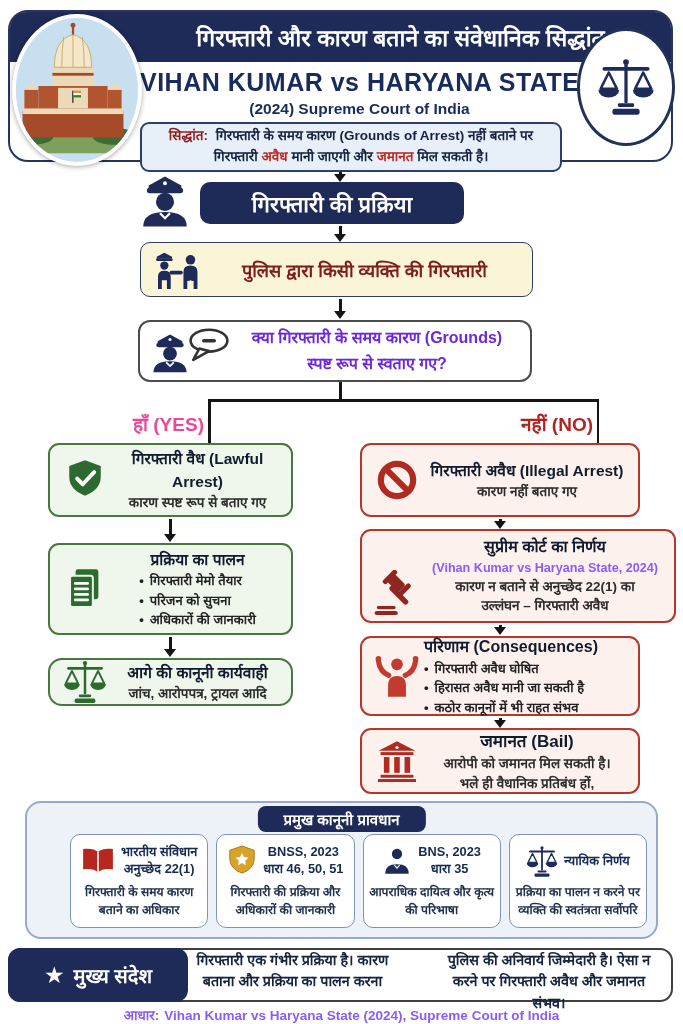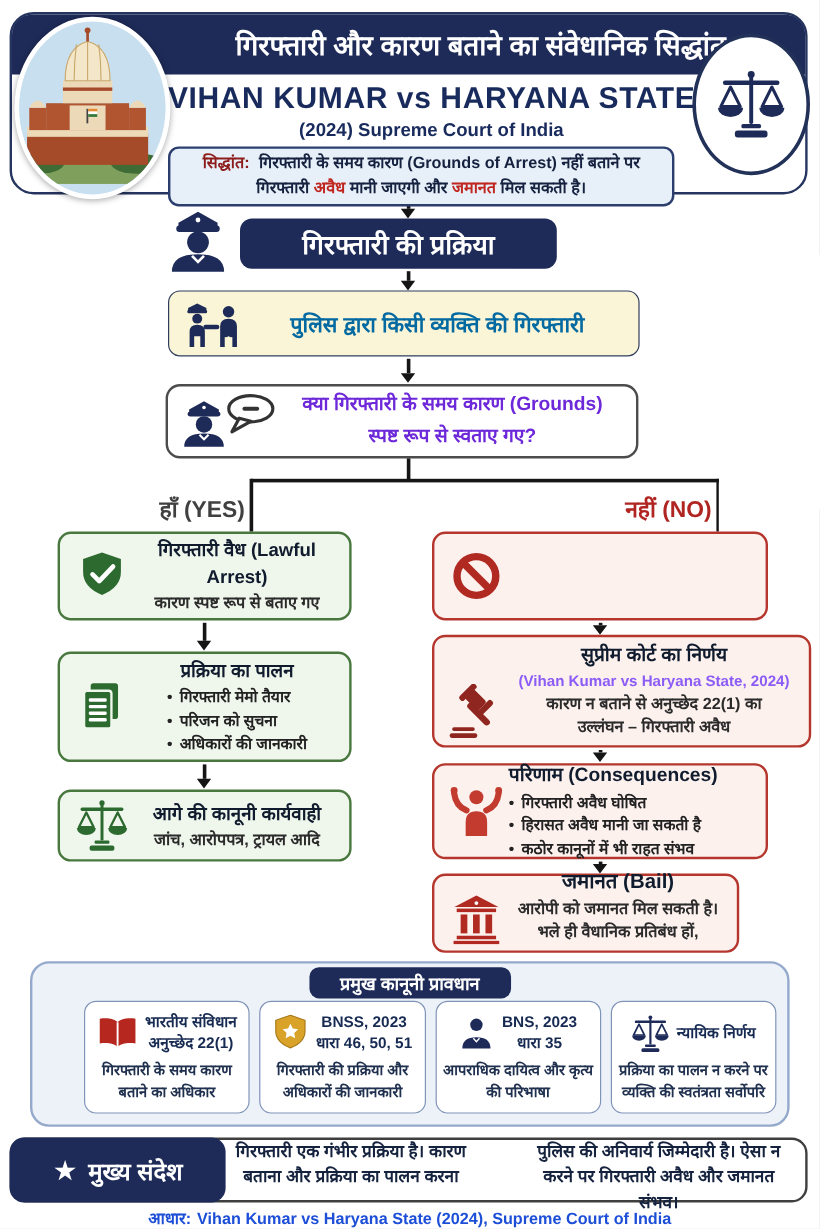--- a/index.html
+++ b/index.html
@@ -30,21 +30,21 @@
   .vline{position:absolute;width:2.5px;background:#151515;}
   .varrow{position:absolute;width:2.5px;background:#151515;}
   .varrow::after{content:"";position:absolute;left:-5.2px;bottom:-8px;border-left:6.4px solid transparent;
     border-right:6.4px solid transparent;border-top:8px solid #151515;}
   .hline{position:absolute;height:2.5px;background:#151515;}
   
   .pill{position:absolute;left:200px;top:182px;width:264px;height:42px;background:#1e2b58;border-radius:10px;
     color:#fff;font-size:22px;font-weight:700;display:flex;align-items:center;justify-content:center;}
   .event-box{position:absolute;left:140px;top:242px;width:393px;height:55px;background:#fbf5d8;
     border:1.5px solid #2f3d5e;border-radius:10px;box-sizing:border-box;display:flex;align-items:center;padding:2px 10px;}
-  .event-box .txt{flex:1;text-align:center;font-size:18px;font-weight:700;color:#0369a1;}
+  .event-box .txt{flex:1;text-align:center;font-size:18px;font-weight:700;color:#7f1d1d;}
   .question-box{position:absolute;left:138px;top:320px;width:394px;height:62px;background:#fff;
     border:2px solid #4c4c4c;border-radius:12px;box-sizing:border-box;display:flex;align-items:center;padding:2px 8px;}
   .question-box .txt{flex:1;text-align:center;font-size:16px;font-weight:700;color:#6d28d9;line-height:1.6;}
   .qicon{position:relative;width:84px;height:52px;flex:0 0 84px;}
   .branch-label{position:absolute;font-size:19px;font-weight:800;background:#fff;padding:0 3px;}
   .fbox{position:absolute;border-radius:11px;box-sizing:border-box;display:flex;align-items:center;padding:5px 8px;}
   .green{background:#eff6ec;border:2px solid #49783f;}
   .red{background:#fdf1ee;border:2px solid #b4362c;}
   .ictray{flex:0 0 54px;display:flex;justify-content:center;align-items:center;}
   .content{flex:1;text-align:center;}
@@ -67,21 +67,21 @@
   .card-desc{font-size:12.2px;font-weight:600;color:#20304f;line-height:1.45;text-align:center;margin-top:4px;}
   
   .footer-box{position:absolute;left:8px;top:948px;width:665px;height:54px;background:#fff;
     border:2px solid #3f3f3f;border-radius:13px;box-sizing:border-box;}
   .footer-pill{position:absolute;left:-2px;top:-2px;width:180px;height:54px;background:#1e2b58;border-radius:12px;
     display:flex;align-items:center;justify-content:center;gap:9px;color:#fff;}
   .footer-pill .star{font-size:23px;line-height:1;}
   .footer-pill .lbl{font-size:20px;font-weight:800;}
   .footer-msg{position:absolute;left:186px;right:10px;top:0;height:50px;display:flex;flex-direction:row;
     justify-content:center;text-align:center;font-size:14.3px;font-weight:700;color:#15233f;line-height:1.5;gap:48px;}
-  .source{position:absolute;left:0;right:0;top:1006px;text-align:center;font-size:13.5px;color:#1d4ed8;}
+  .source{position:absolute;left:0;right:0;top:1006px;text-align:center;font-size:13.5px;color:#8b5cf6;}
   .source .slabel{font-weight:800;margin-right:5px;}
   .source .stext{font-weight:600;}
   .ic{display:block;}
 </style>
 </head>
 <body>
 
 <svg width="0" height="0" style="position:absolute" aria-hidden="true">
   <defs>
     <symbol id="sym-officer" viewBox="0 0 64 64">
@@ -264,21 +264,21 @@
     <div class="txt">
       <div>क्या गिरफ्तारी के समय कारण (Grounds)</div>
       <div>स्पष्ट रूप से स्वताए गए?</div>
     </div>
   </div>
 
   <div class="vline" style="left:339px;top:382px;height:18px;"></div>
   <div class="hline" style="left:209px;top:399px;width:390px;"></div>
   <div class="vline" style="left:208px;top:399px;height:44px;"></div>
   <div class="vline" style="left:596.5px;top:399px;height:44px;"></div>
-  <div class="branch-label" style="left:130px;top:411px;color:#404040;">हाँ (YES)</div>
+  <div class="branch-label" style="left:130px;top:411px;color:#ec4899;">हाँ (YES)</div>
   <div class="branch-label" style="left:518px;top:411px;color:#b02522;">नहीं (NO)</div>
 
   <div class="fbox green" style="left:48px;top:443px;width:245px;height:74px;">
     <div class="ictray">
         <svg class="ic" width="42" height="42" style="color:#2d6a2f">
           <use href="#sym-shield-check"></use>
         </svg>
       </div>
     <div class="content">
       <div class="btitle">गिरफ्तारी वैध (Lawful Arrest)</div>
@@ -304,38 +304,42 @@
             <span>परिजन को सुचना</span>
           </div>
         <div class="brow">
             <span class="dot">•</span>
             <span>अधिकारों की जानकारी</span>
           </div>
       </div>
     </div>
   </div>
   <div class="varrow" style="left:169px;top:637px;height:12px;"></div>
-  <div class="fbox green" style="left:48px;top:658px;width:245px;height:60px;">
+  <div class="fbox green" style="left:48px;top:658px;width:245px;height:48px;border-radius:14px;">
     <div class="ictray">
         <svg class="ic" width="44" height="46" style="color:#2d6a2f">
           <use href="#sym-scales"></use>
         </svg>
       </div>
     <div class="content">
       <div class="btitle">आगे की कानूनी कार्यवाही</div>
       <div class="bsub">जांच, आरोपपत्र, ट्रायल आदि</div>
     </div>
   </div>
 
   <div class="fbox red" style="left:360px;top:443px;width:280px;height:74px;">
     <div class="ictray">
         <svg class="ic" width="44" height="44" style="color:#b02a22">
           <use href="#sym-prohibition"></use>
         </svg>
       </div>
+    <div class="content">
+      <div class="btitle">गिरफ्तारी अवैध (Illegal Arrest)</div>
+      <div class="bsub">कारण नहीं बताए गए</div>
+    </div>
   </div>
   <div class="varrow" style="left:499px;top:519px;height:2px;"></div>
   <div class="fbox red" style="left:360px;top:529px;width:316px;height:94px;align-items:flex-end;">
     <div class="ictray">
         <svg class="ic" width="46" height="46" style="color:#8f2720">
           <use href="#sym-gavel"></use>
         </svg>
       </div>
     <div class="content">
       <div class="btitle" style="font-size:16px">सुप्रीम कोर्ट का निर्णय</div>
@@ -363,21 +367,21 @@
             <span>हिरासत अवैध मानी जा सकती है</span>
           </div>
         <div class="brow">
             <span class="dot">•</span>
             <span>कठोर कानूनों में भी राहत संभव</span>
           </div>
       </div>
     </div>
   </div>
   <div class="varrow" style="left:499px;top:718px;height:2px;"></div>
-  <div class="fbox red" style="left:360px;top:728px;width:256px;height:66px;align-items:flex-end;">
+  <div class="fbox red" style="left:360px;top:728px;width:280px;height:66px;">
     <div class="ictray">
         <svg class="ic" width="42" height="42" style="color:#b02a22">
           <use href="#sym-bank"></use>
         </svg>
       </div>
     <div class="content">
       <div class="btitle" style="font-size:17px">जमानत (Bail)</div>
       <div class="bsub">आरोपी को जमानत मिल सकती है।</div>
       <div class="bsub">भले ही वैधानिक प्रतिबंध हों,</div>
     </div>

